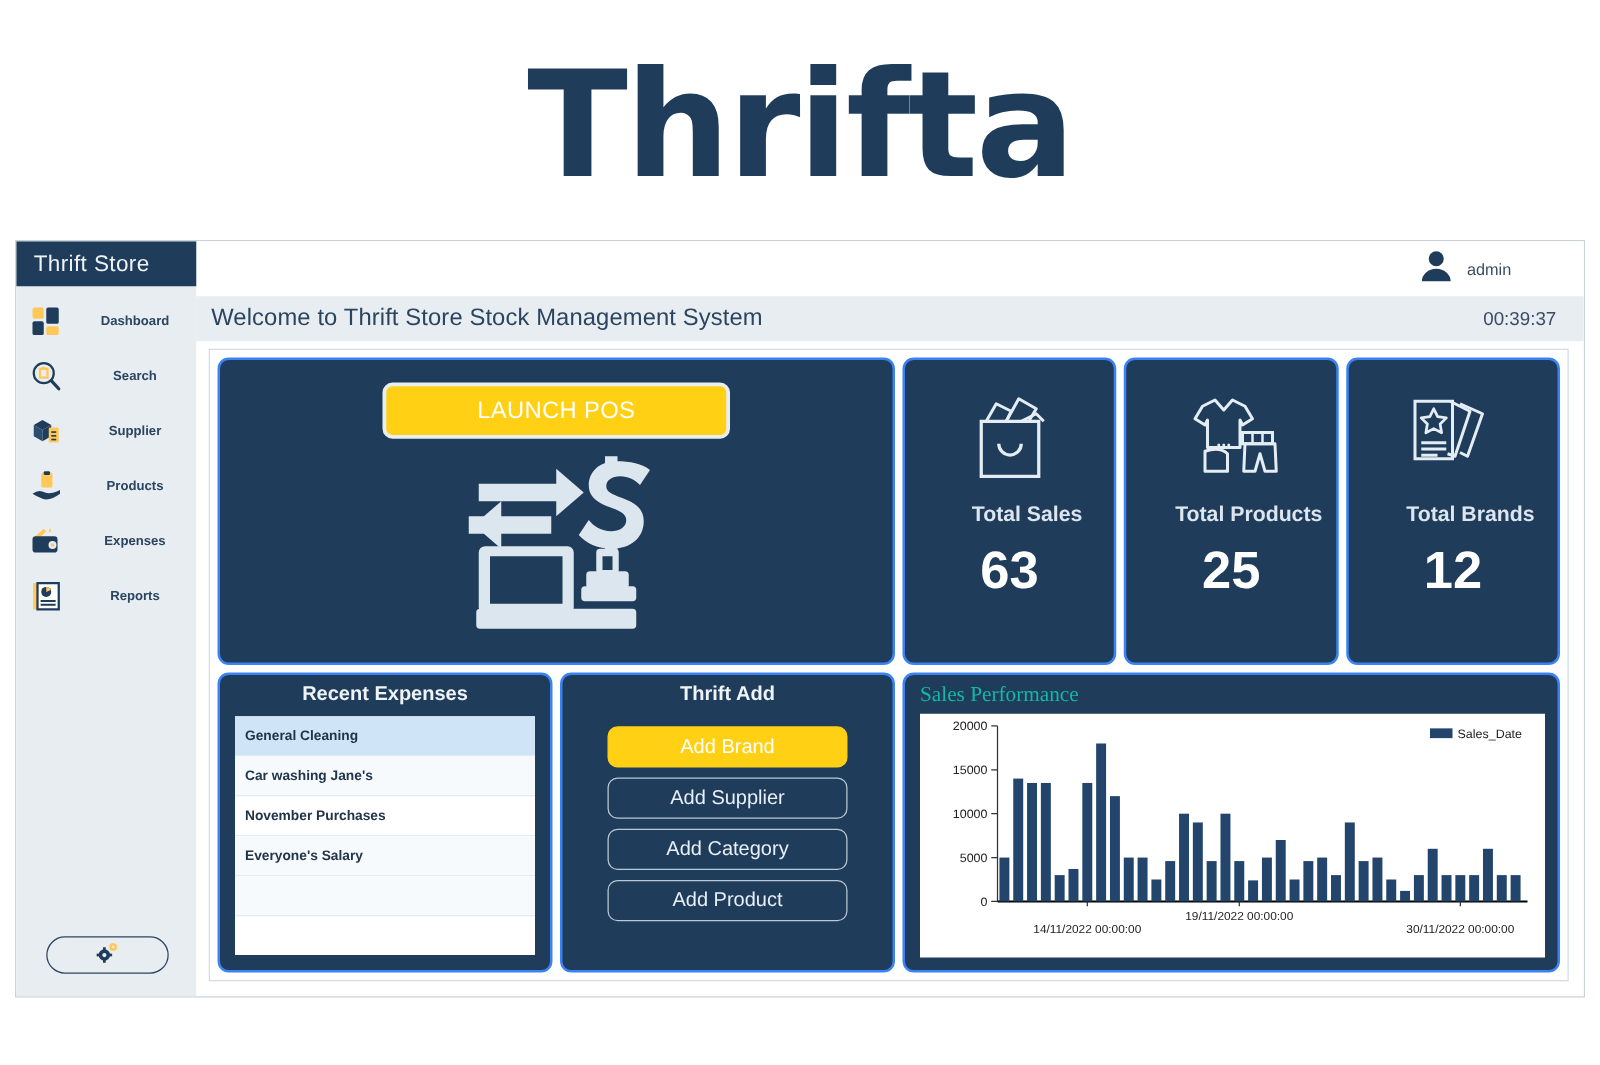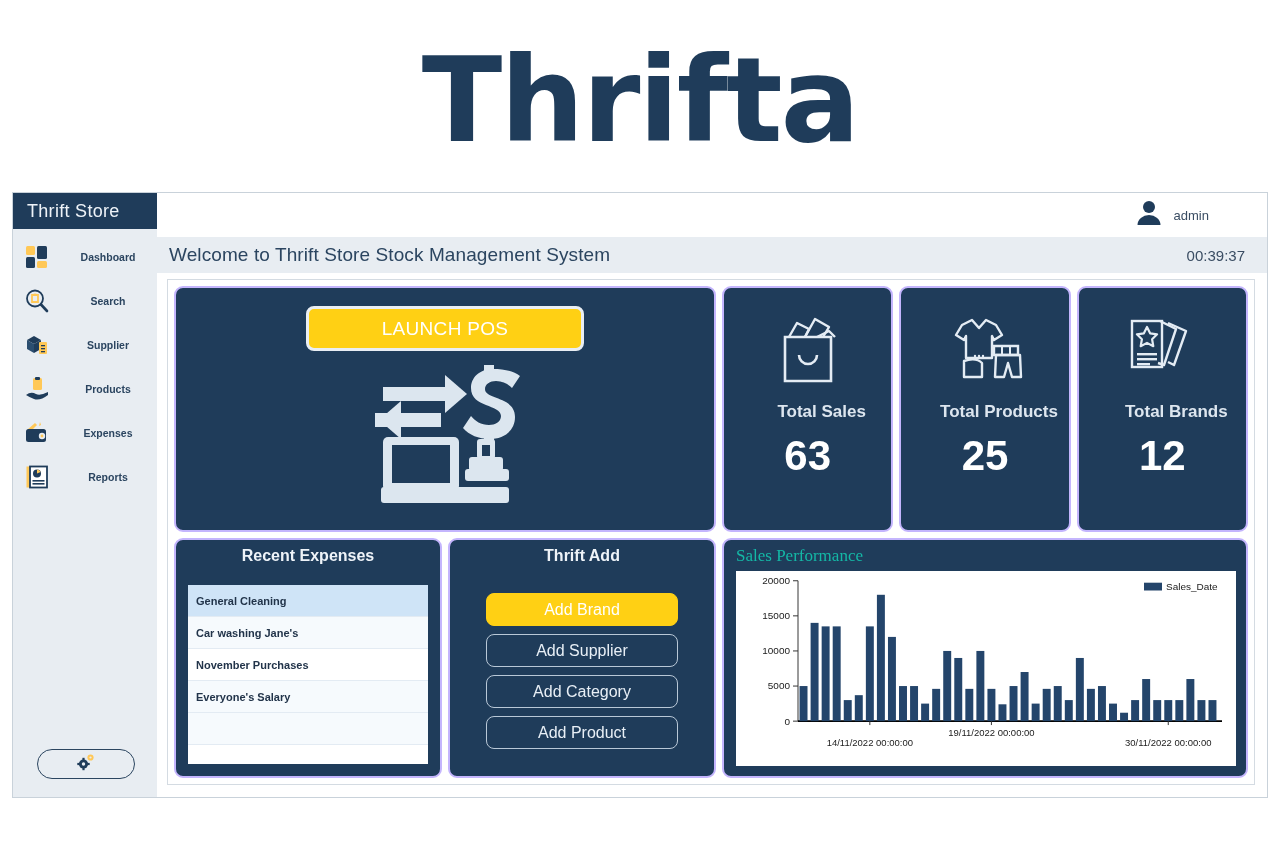--- a/index.html
+++ b/index.html
@@ -128,21 +128,21 @@
     flex-direction: column;
     gap: 6px;
     min-height: 0;
   }
   .row-top { display: flex; gap: 6px; height: 246px; }
   .row-bottom { display: flex; gap: 6px; flex: 1; min-height: 0; }
 
   .panel {
     background: #1f3c5a;
     border-radius: 9px;
-    border: 2px solid #c4b5fd;
+    border: 2px solid #3b82f6;
   }
 
   
   .pos-panel {
     flex: 0 0 542px;
     display: flex; flex-direction: column; align-items: center;
     padding-top: 18px;
   }
   .launch-pos {
     width: 278px; height: 45px;
@@ -184,21 +184,21 @@
   .expenses-panel {
     flex: 0 0 268px;
     display: flex; flex-direction: column;
     padding: 7px 12px 12px 12px;
   }
   .panel-title {
     text-align: center;
     color: #eef3f8;
     font-size: 16px;
     font-weight: bold;
-    margin-bottom: 20px;
+    margin-bottom: 8px;
   }
   .expense-list {
     flex: 1;
     background: #ffffff;
     overflow: hidden;
   }
   .expense-row {
     height: 32px;
     display: flex; align-items: center;
     padding-left: 8px;

